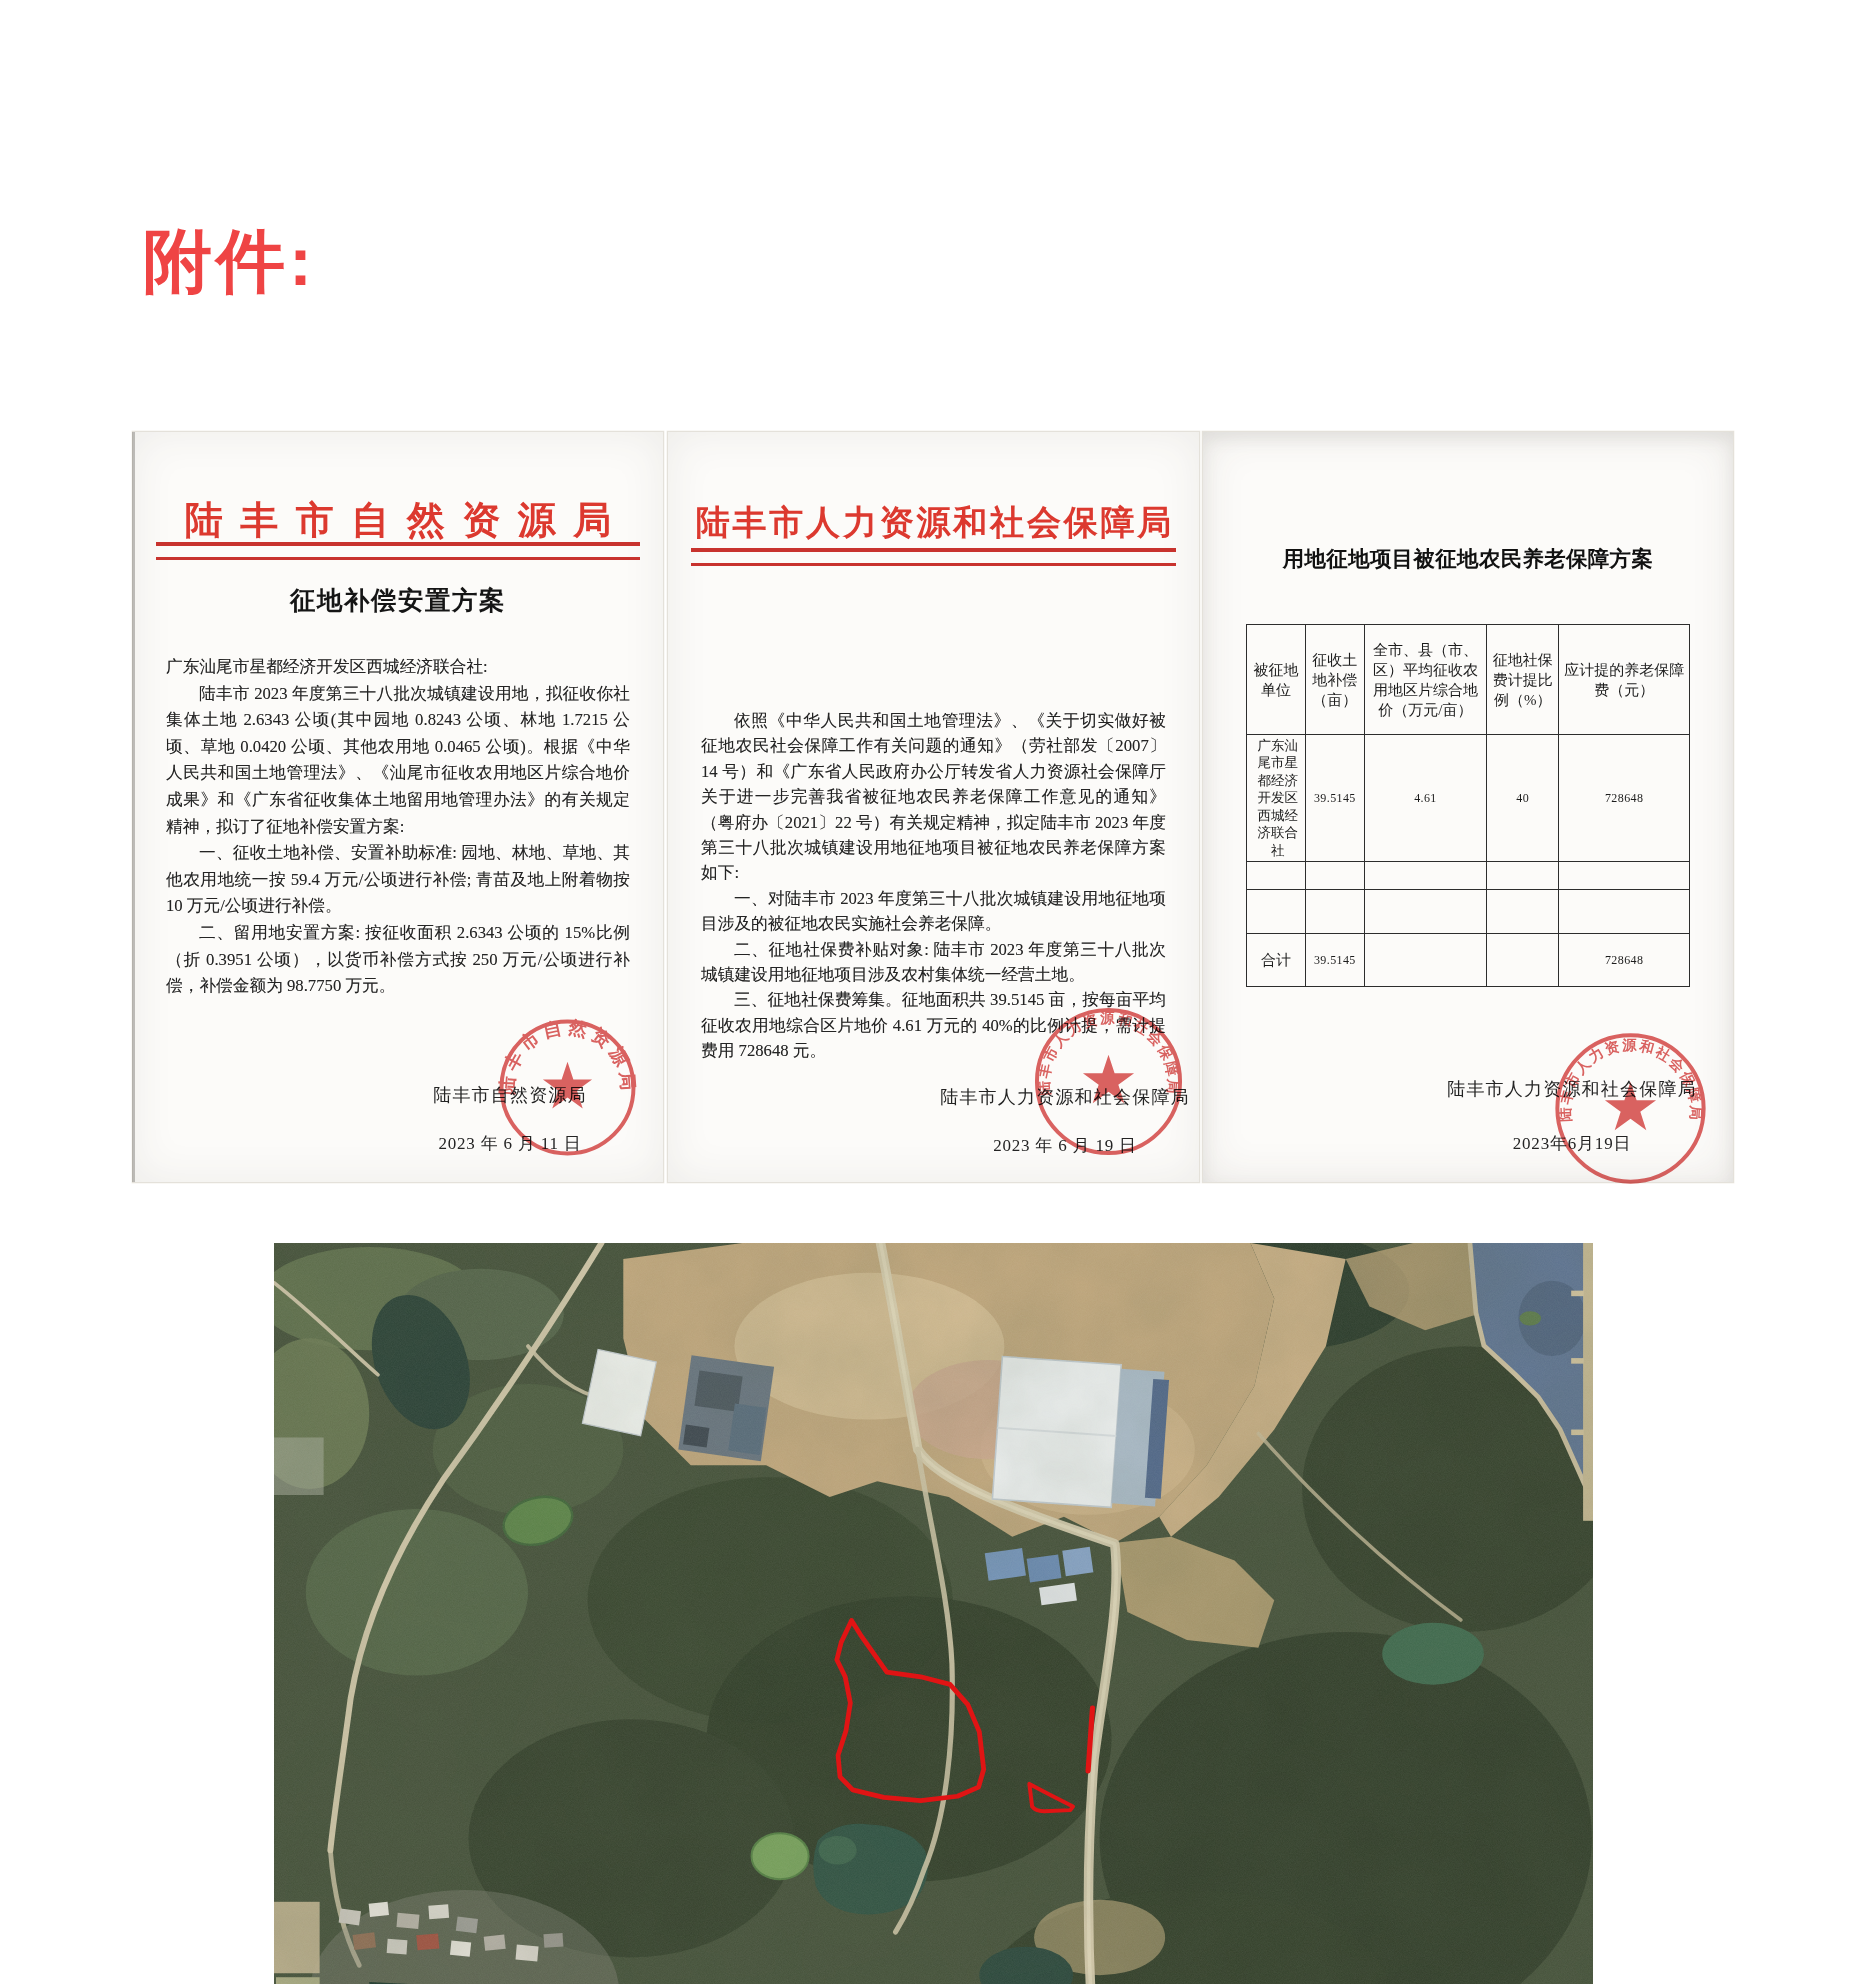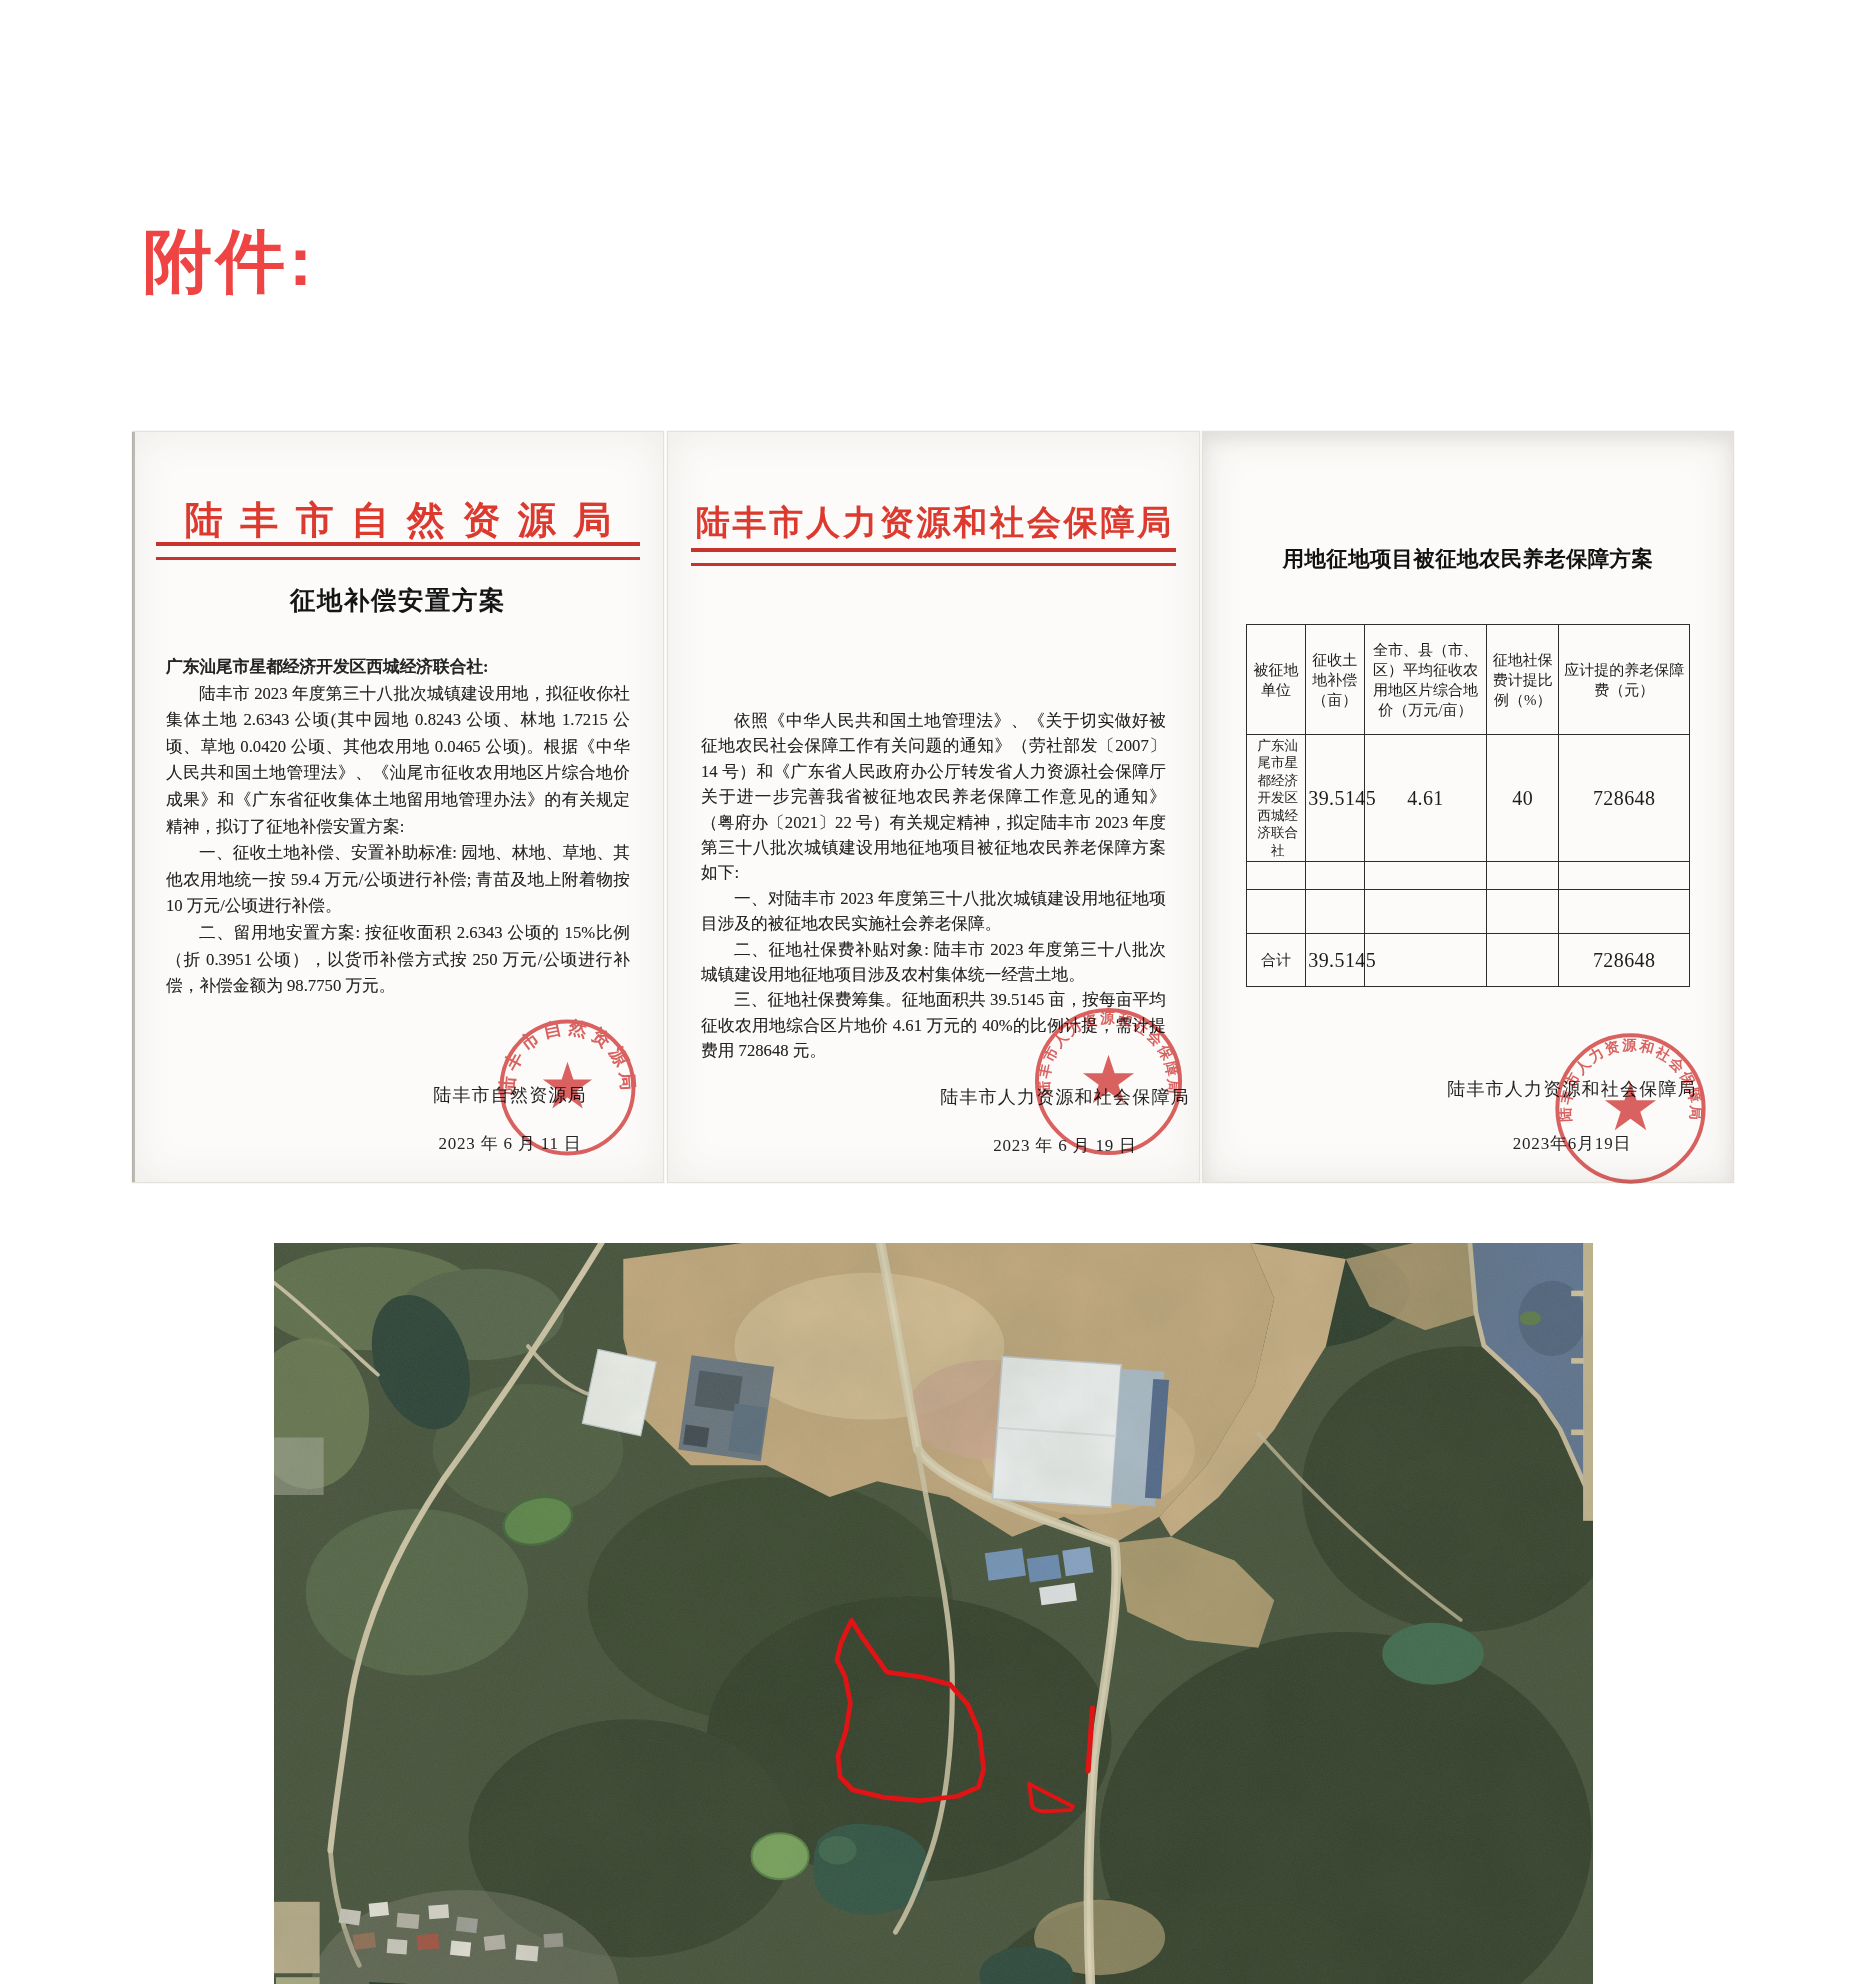--- a/index.html
+++ b/index.html
@@ -25,21 +25,21 @@
   .doc2 .redline{top:116px;}
 
   .doc-title{position:absolute;width:100%;text-align:center;font-weight:700;color:#151515;}
   .title-d1{top:152px;font-size:25.4px;letter-spacing:1.6px;}
   .title-d2{top:214px;font-size:23px;line-height:37px;letter-spacing:0.8px;}
   .title-d3{top:110px;font-size:21.4px;line-height:34px;letter-spacing:0.4px;font-family:"Liberation Sans","DejaVu Sans",sans-serif;color:#111;}
 
   .body{position:absolute;left:33px;right:33px;text-align:justify;color:#242424;
         text-shadow:0 0 0.4px rgba(40,40,40,.35);}
   .body p{margin:0;font-size:16.7px;line-height:26.6px;text-indent:33px;}
-  .body p.salut{text-indent:0;font-weight:bold;}
+  .body p.salut{text-indent:0;}
   .body1{top:222px;}
   .body2{top:276px;}
   .body2 p{line-height:25.4px;}
 
   .sig{position:absolute;text-align:center;color:#242424;}
   .sig .signer{font-size:18px;letter-spacing:1.2px;}
   .sig .sdate{font-size:17px;margin-top:24.6px;letter-spacing:0.8px;}
   .sig1{top:651px;left:254px;width:246px;}
   .sig2{top:653px;left:270px;width:254px;}
   .sig3{top:645px;left:230px;width:278px;}
@@ -53,21 +53,21 @@
   .ss{fill:#d4403f;}
   .st{fill:#d4403f;font-weight:700;font-family:"Liberation Serif","DejaVu Serif",serif;}
   .st8{font-size:46px;letter-spacing:12px;}
   .st13{font-size:36px;letter-spacing:5px;}
 
   
   .feetable{position:absolute;left:43px;top:192px;width:444px;border-collapse:collapse;table-layout:fixed;
             font-size:15px;color:#1c1c1c;}
   .feetable td{border:1.2px solid #2d2d2d;text-align:center;vertical-align:middle;padding:1.6px 2.4px;line-height:20px;}
   .feetable .unitcell{font-size:13.5px;line-height:17.5px;padding-left:6px;}
-  .feetable .num{font-size:20px;letter-spacing:0.4px;}
+  .feetable .num{font-size:12px;letter-spacing:0.4px;}
   .r-head{height:110px;}
   .r-data{height:99px;}
   .r-e1{height:28px;}
   .r-e2{height:44px;}
   .r-tot{height:53px;}
 
   
   .map{position:absolute;left:274px;top:1243px;width:1319px;height:889px;background:#45513a;}
   .map svg{display:block;width:100%;height:100%;}
 </style>

